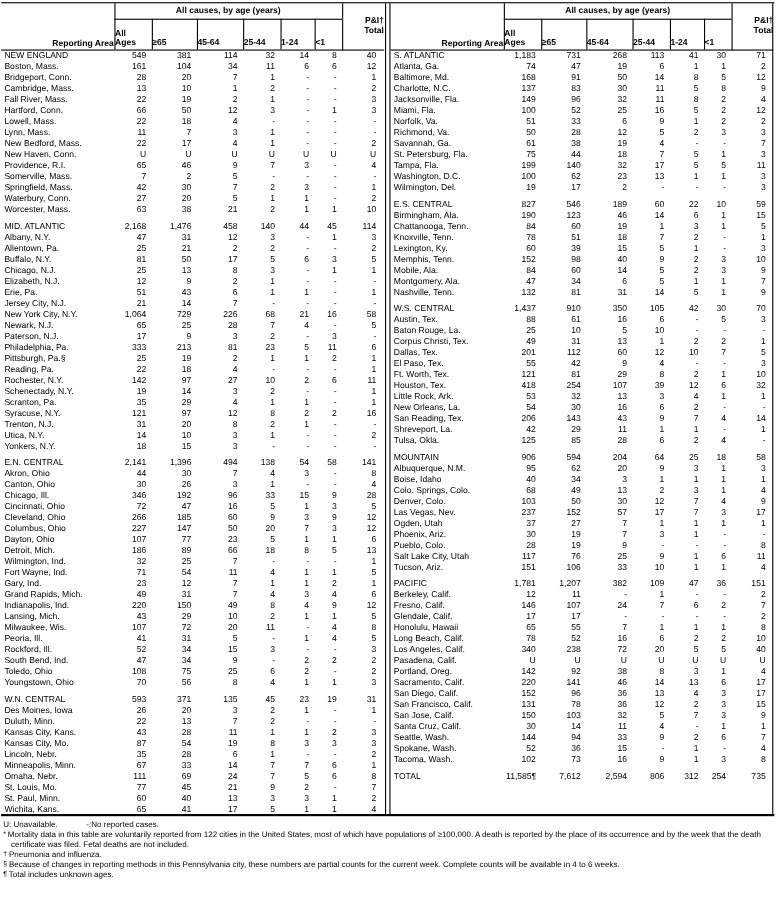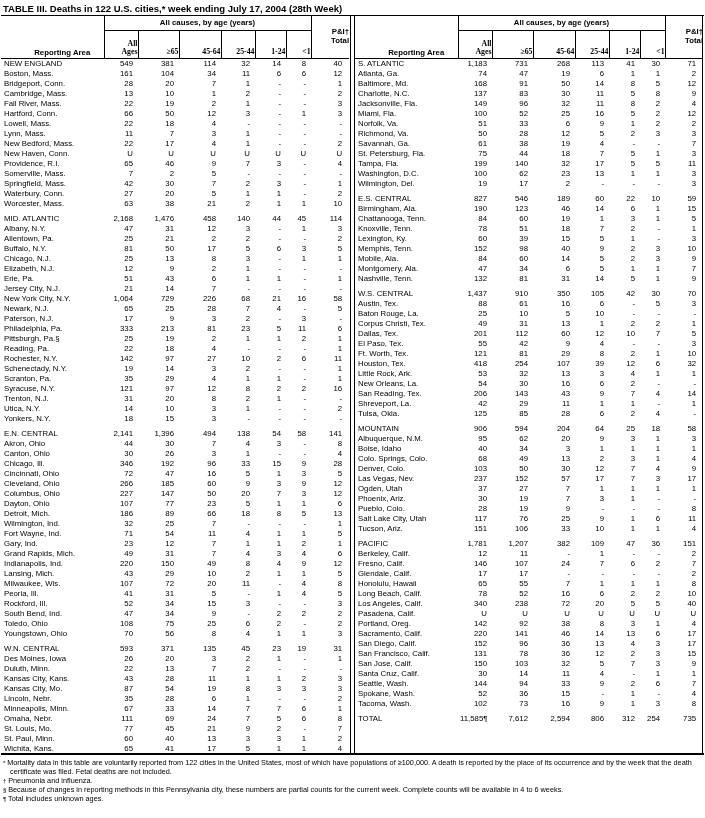--- a/index.html
+++ b/index.html
@@ -9,41 +9,40 @@
     font-family:"Liberation Sans","DejaVu Sans",sans-serif;
     color:#000; padding:2px 1px 0 1px; background:#fff;
   }
   .title { font-size:9.5px; font-weight:bold; margin:1px 0 1px 2px; white-space:nowrap; }
   .grid { display:flex; border-top:1.5px solid #000; border-bottom:2px solid #000; height:740px; }
   .half { height:100%; }
   .half-left  { width:350px; border-right:1px solid #000; margin-right:3px; }
   .half-right { width:349px; border-left:1px solid #000; border-right:1.5px solid #000; }
   table { border-collapse:collapse; table-layout:fixed; width:348px; }
   thead th { font-weight:bold; font-size:7.8px; padding:0;margin-top:24px; }
-  th.ra { text-align:center; vertical-align:bottom; padding-left:20px; padding-bottom:1px; border-bottom:1px solid #000; }
+  th.ra { text-align:right; vertical-align:bottom; padding-left:20px; padding-bottom:1px; border-bottom:1px solid #000; }
   th.group { border-left:1px solid #000; border-bottom:1px solid #000; text-align:center; height:14px; vertical-align:middle; }
   th.pi { border-left:1px solid #000; border-bottom:1px solid #000; text-align:right; vertical-align:middle; line-height:8.5px; }
-  tr.h2 th { border-left:1px solid #000; border-bottom:1px solid #000; text-align:right; height:28px; vertical-align:bottom; padding-bottom:1px; line-height:8.5px;font-family:Liberation Serif, serif; }
+  tr.h2 th { border-left:1px solid #000; border-bottom:1px solid #000; text-align:left; height:28px; vertical-align:bottom; padding-bottom:1px; line-height:8.5px; }
   tbody td {
     font-size:7.8px; height:10px; line-height:10px;
     padding:0 5px 0 2px; text-align:right; white-space:nowrap; overflow:hidden;
   }
   tbody td.area { text-align:left; padding-left:3px; }
   tbody td.last { padding-right:7px; }
   tr.spacer td { height:5px; }
   .footnotes { font-size:7.3px; line-height:9px; margin:3px 0 0 2px; }
   .fn-line { padding-left:7px; text-indent:-7px; }
   .fn-gap { display:inline-block; width:26px; }
   .fn-marker { font-size:6.2px; vertical-align:top; }
 </style>
 </head>
 <body>
 
 <div class="page">
-  <div class="title">TABLE III. Deaths in 122 U.S. cities,* week ending July 17, 2004 (28th Week)</div>
 
   <div class="grid">
 
     <div class="half half-left">
       <table>
         <colgroup>
           <col style="width:103px">
             <col style="width:34px">
             <col style="width:41px">
             <col style="width:42px">
@@ -1443,20 +1442,23 @@
               <td class="">312</td>
               <td class="">254</td>
               <td class="last">735</td>
             </tr>
           </tbody>
       </table>
     </div>
   </div>
 
   <div class="footnotes">
+    <div>
+      <span>U: Unavailable.</span><span class="fn-gap"></span><span>-:No reported cases.</span>
+    </div>
     <div id="footnote-lines">
         <div class="fn-line"><span class="fn-marker">* </span>Mortality data in this table are voluntarily reported from 122 cities in the United States, most of which have populations of ≥100,000. A death is reported by the place of its occurrence and by the week that the death certificate was filed. Fetal deaths are not included.</div>
         <div class="fn-line"><span class="fn-marker">† </span>Pneumonia and influenza.</div>
         <div class="fn-line"><span class="fn-marker">§ </span>Because of changes in reporting methods in this Pennsylvania city, these numbers are partial counts for the current week. Complete counts will be available in 4 to 6 weeks.</div>
         <div class="fn-line"><span class="fn-marker">¶ </span>Total includes unknown ages.</div>
       </div>
   </div>
 </div>
 
 </body></html>

